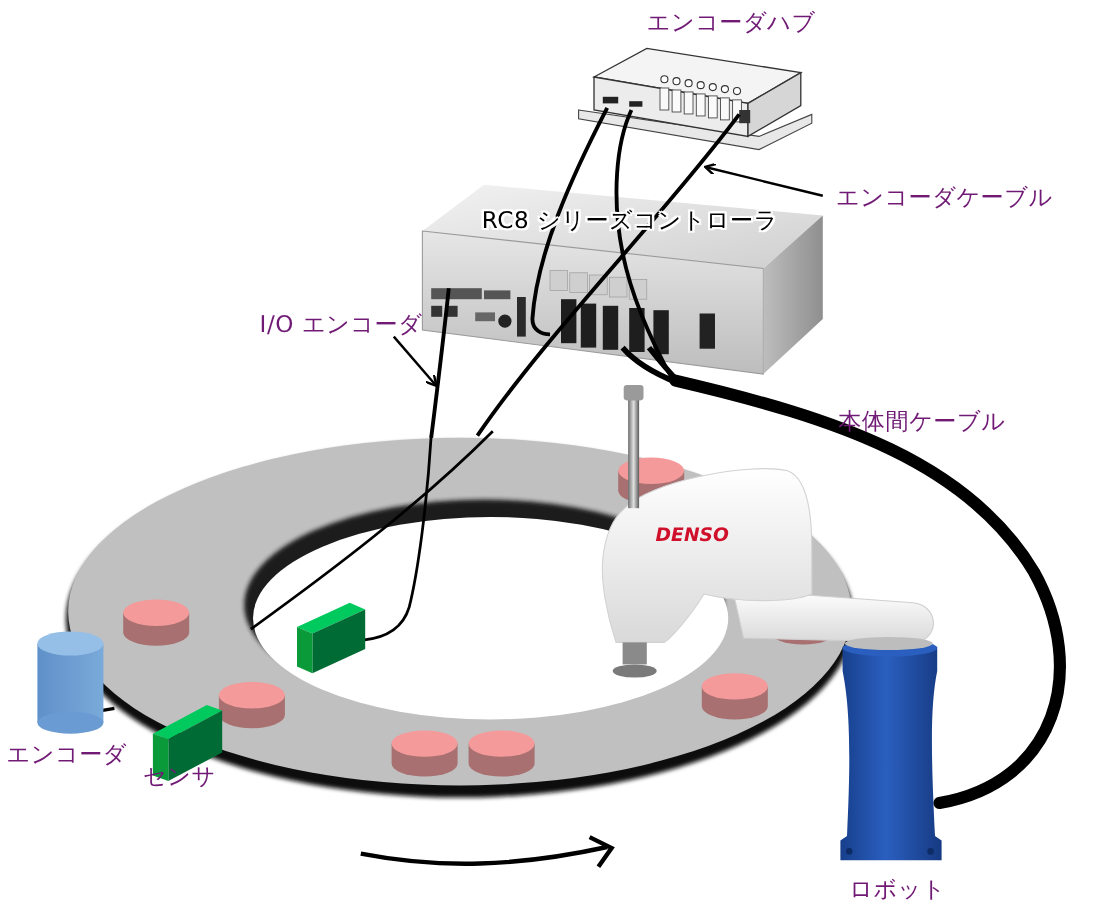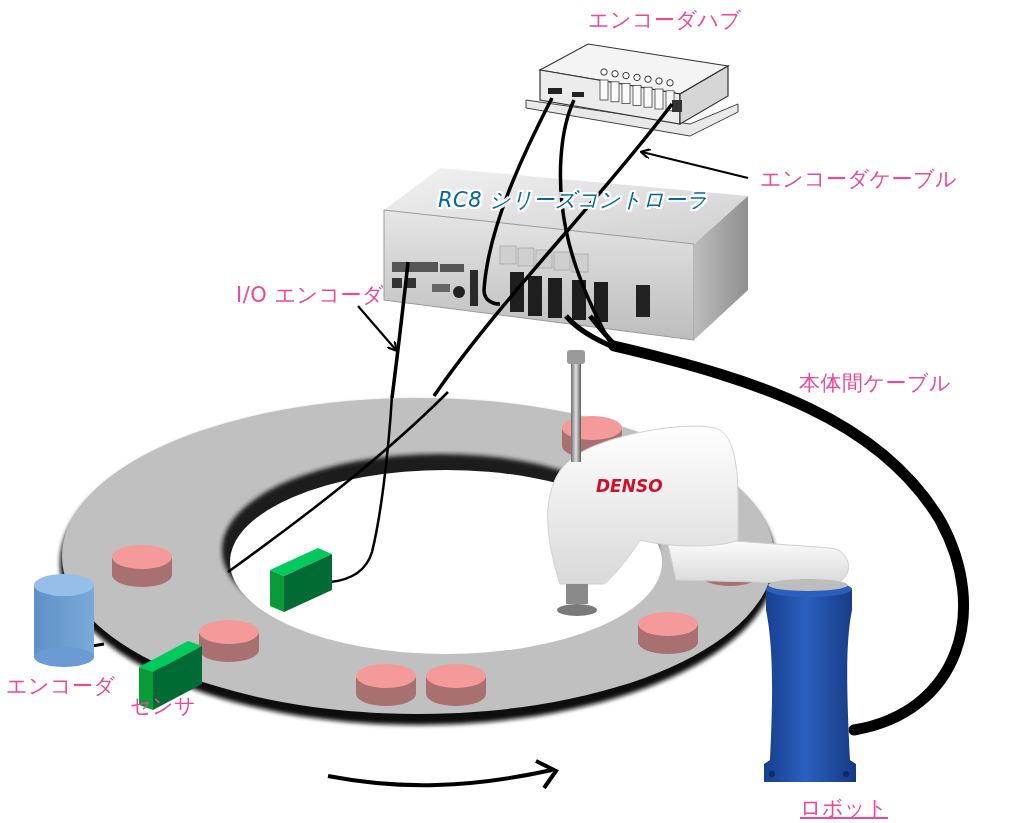--- a/index.html
+++ b/index.html
@@ -1,22 +1,22 @@
 <!DOCTYPE html>
 <html><head>
 <meta charset="utf-8">
 <style>
   html, body { margin: 0; padding: 0; background: #ffffff; }
   body { width: 1014px; height: 823px; position: relative; overflow: hidden;
          font-family: "DejaVu Sans", "Liberation Sans", sans-serif; }
   #stage { position: absolute; left: 0; top: 0; width: 1014px; height: 823px; }
-  .lbl { position: absolute; font-size: 21px; color: #ec4899; white-space: nowrap; letter-spacing: 0.5px; }
-  .lbl-outline { color: #0369a1; text-shadow:
+  .lbl { position: absolute; font-size: 21px; color: #701a75; white-space: nowrap; letter-spacing: 0.5px; }
+  .lbl-outline { color: #000000; text-shadow:
       -2px -2px 0 #fff, 2px -2px 0 #fff, -2px 2px 0 #fff, 2px 2px 0 #fff,
-      0 -2px 0 #fff, 0 2px 0 #fff, -2px 0 0 #fff, 2px 0 0 #fff; font-style: italic; }
+      0 -2px 0 #fff, 0 2px 0 #fff, -2px 0 0 #fff, 2px 0 0 #fff; }
   .brand { font-family: "DejaVu Sans", sans-serif; font-weight: bold; font-style: italic; }
 </style>
 </head>
 <body>
 
 <svg id="stage" viewBox="0 0 1014 823" xmlns="http://www.w3.org/2000/svg">
   <defs>
     <linearGradient id="ctrlTop" x1="0" y1="0" x2="1" y2="1">
       <stop offset="0" stop-color="#f2f2f2"></stop>
         <stop offset="1" stop-color="#cfcfcf"></stop>
@@ -201,16 +201,16 @@
   </g>
 
   <line x1="748" y1="178" x2="642" y2="152" stroke="#000" stroke-width="2.2" marker-end="url(#arrowHead)"></line>
   <line x1="358" y1="306" x2="396" y2="350" stroke="#000" stroke-width="2.2" marker-end="url(#arrowHead)"></line>
 </svg>
 
 <div class="lbl" style="left:588px; top:6px;">エンコーダハブ</div>
 <div class="lbl" style="left:760px; top:165px;">エンコーダケーブル</div>
 <div class="lbl lbl-outline" style="left:438px; top:186px;">RC8 シリーズコントローラ</div>
 <div class="lbl" style="left:236px; top:281px;">I/O エンコーダ</div>
-<div class="lbl" style="left:799px; top:369px;">本体間ケーブル</div>
+<div class="lbl" style="left:762px; top:369px;">本体間ケーブル</div>
 <div class="lbl" style="left:6px; top:672px;">エンコーダ</div>
 <div class="lbl" style="left:130px; top:692px;">センサ</div>
-<div class="lbl" style="left:800px; top:794px;text-decoration:underline;">ロボット</div>
+<div class="lbl" style="left:772px; top:794px;">ロボット</div>
 
 </body></html>

